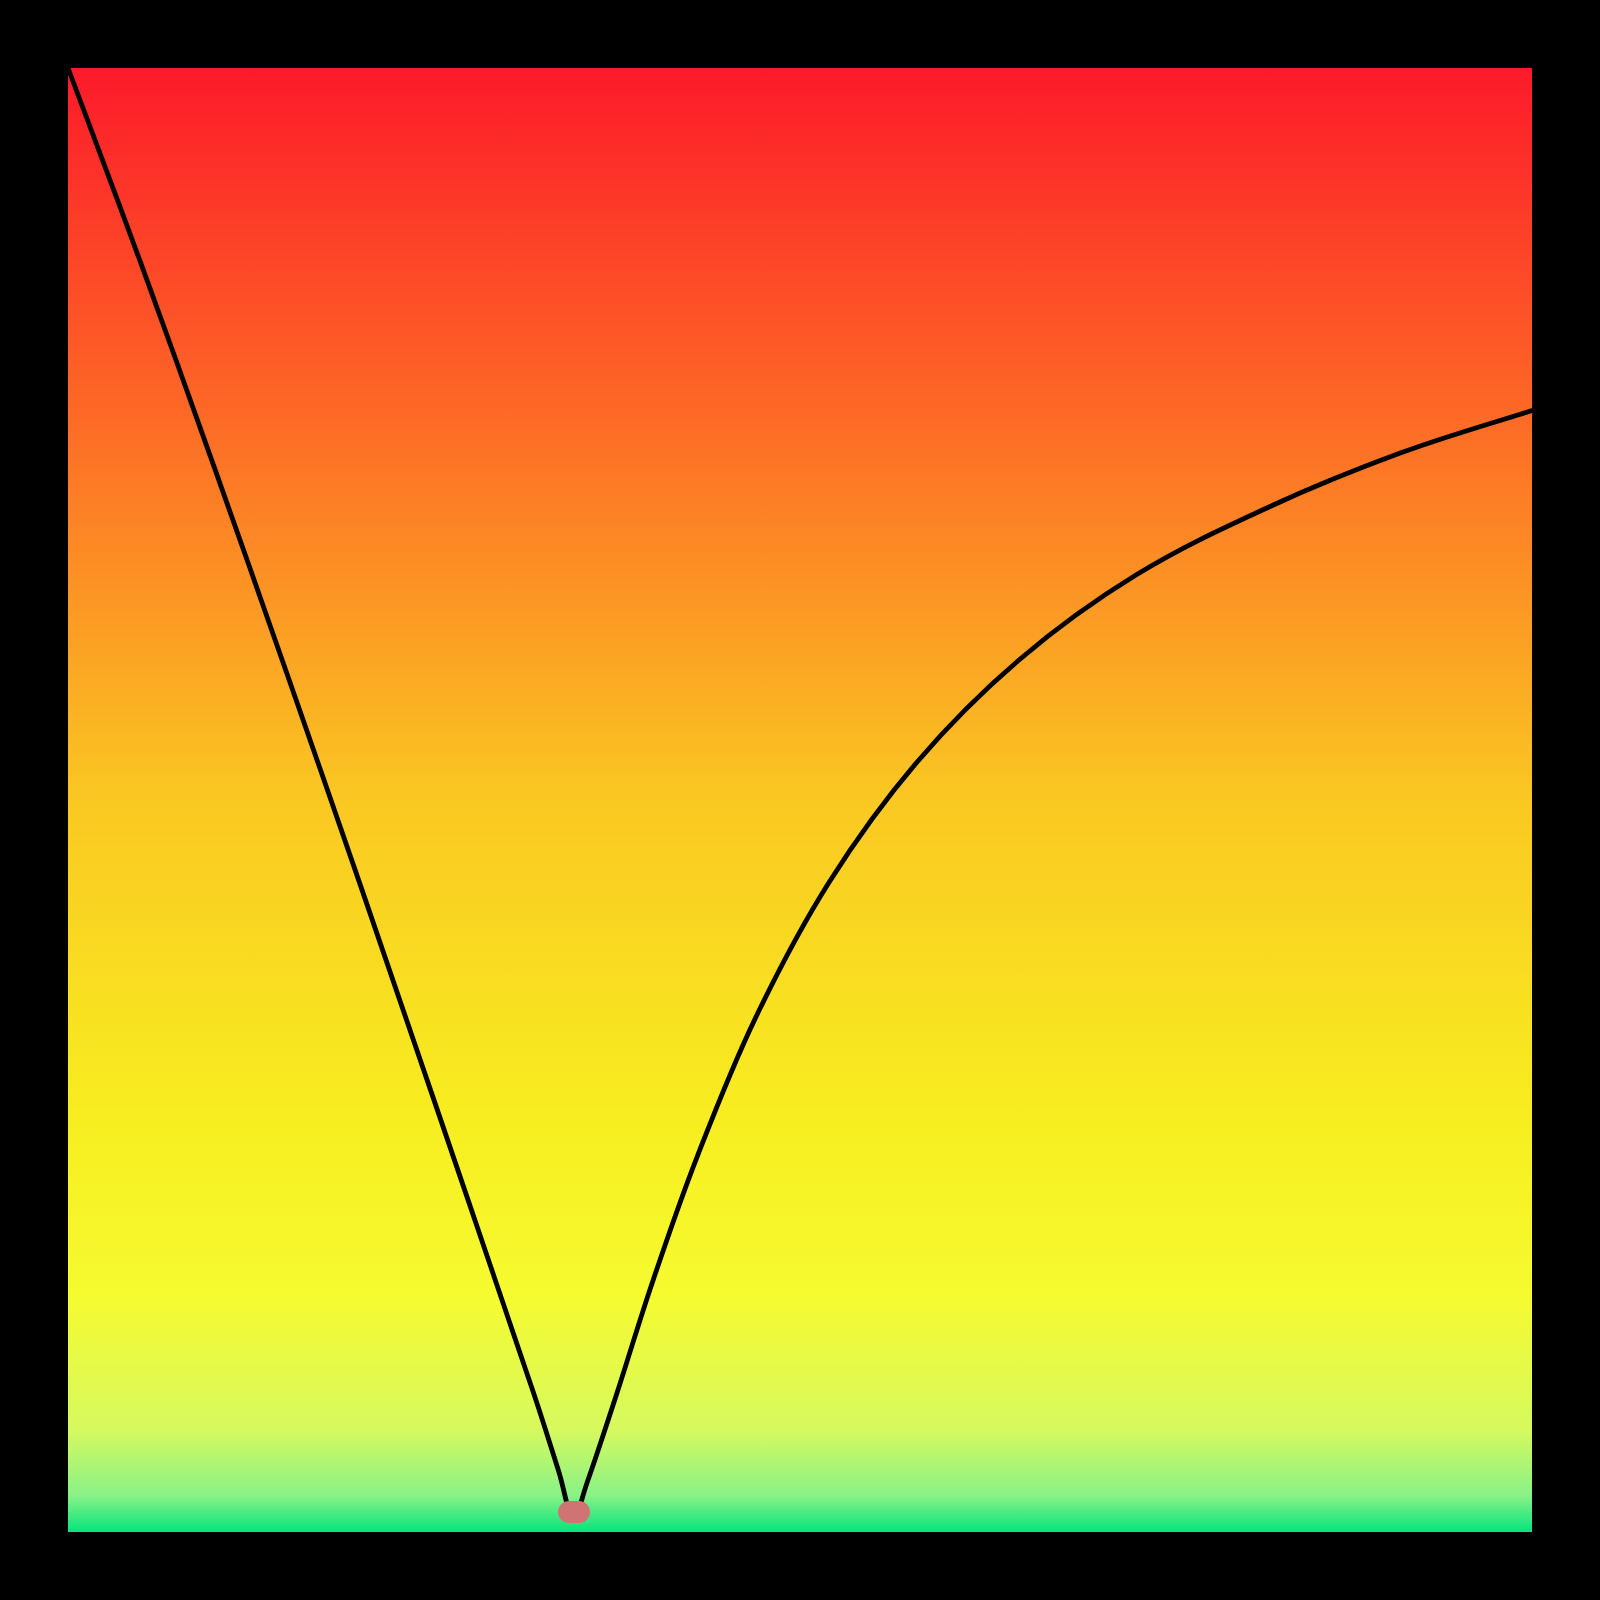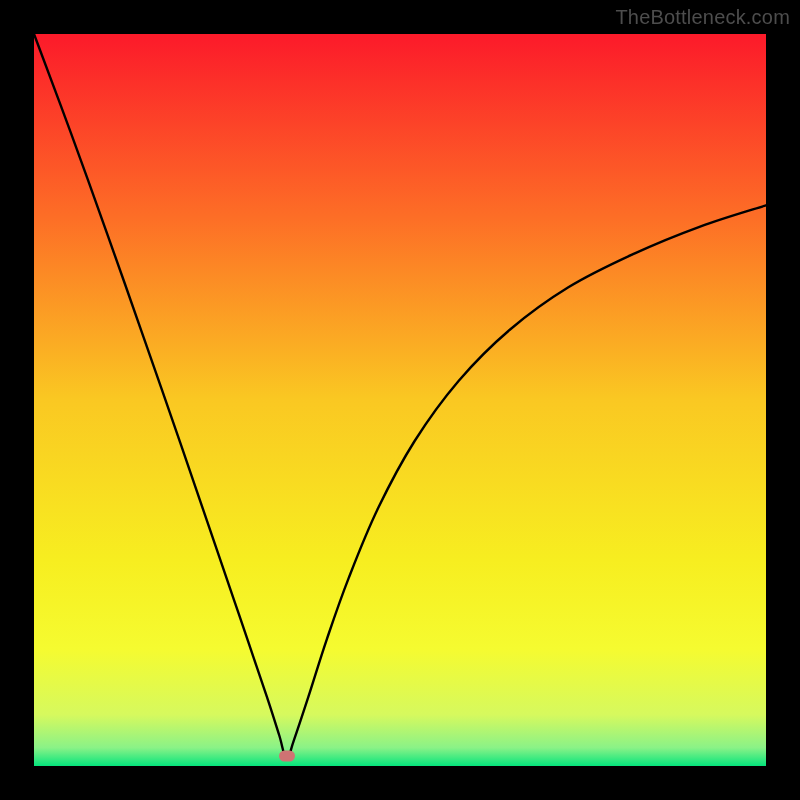--- a/index.html
+++ b/index.html
@@ -53,14 +53,13 @@
 </head>
 <body>
 
 <div class="frame">
   <div class="plot" id="plot" style="background: linear-gradient(rgb(252, 26, 42) 0%, rgb(253, 110, 38) 25%, rgb(250, 200, 34) 50%, rgb(247, 238, 32) 72%, rgb(245, 251, 48) 84%, rgb(214, 249, 94) 93%, rgb(138, 242, 135) 97.5%, rgb(5, 228, 124) 100%);">
     <svg class="curve" id="curve-svg" viewBox="0 0 732 732" preserveAspectRatio="none">
       <path id="curve-path" fill="none" stroke="#000000" stroke-width="2.4" stroke-linejoin="round" stroke-linecap="round" d="M 0.00 0.00 C 6.59 17.66, 23.42 62.12, 36.60 98.09 C 49.78 134.06, 60.02 162.81, 73.20 199.84 C 86.38 236.86, 96.62 266.10, 109.80 303.78 C 122.98 341.46, 133.22 370.98, 146.40 409.19 C 159.58 447.40, 172.46 485.23, 183.00 516.06 C 193.54 546.89, 198.37 561.11, 204.96 580.48 C 211.55 599.84, 214.33 608.12, 219.60 623.66 C 224.87 639.21, 229.63 652.89, 234.24 666.85 C 238.85 680.82, 241.93 690.85, 245.22 701.26 C 248.51 711.67, 249.90 723.76, 252.54 724.68 C 255.18 725.60, 255.91 717.58, 259.86 706.38 C 263.81 695.18, 268.57 680.64, 274.50 662.46 C 280.43 644.28, 285.55 626.71, 292.80 605.36 C 300.05 584.02, 305.54 567.46, 314.76 543.88 C 323.98 520.29, 332.18 498.98, 344.04 474.34 C 355.90 449.70, 366.15 429.92, 380.64 406.99 C 395.13 384.07, 407.43 367.00, 424.56 346.97 C 441.69 326.94, 456.04 312.59, 475.80 295.73 C 495.56 278.86, 511.96 266.98, 534.36 253.27 C 556.76 239.57, 576.52 230.54, 600.24 219.60 C 623.96 208.66, 642.40 201.21, 666.12 192.52 C 689.84 183.82, 720.14 175.11, 732.00 171.29"></path>
     </svg>
     <div class="marker" id="marker" style="left: 252.54px; top: 722.484px; background: rgb(207, 115, 115);"></div>
   </div>
-  <div class="watermark">TheBottleneck.com</div>
 </div>
 
 </body></html>

